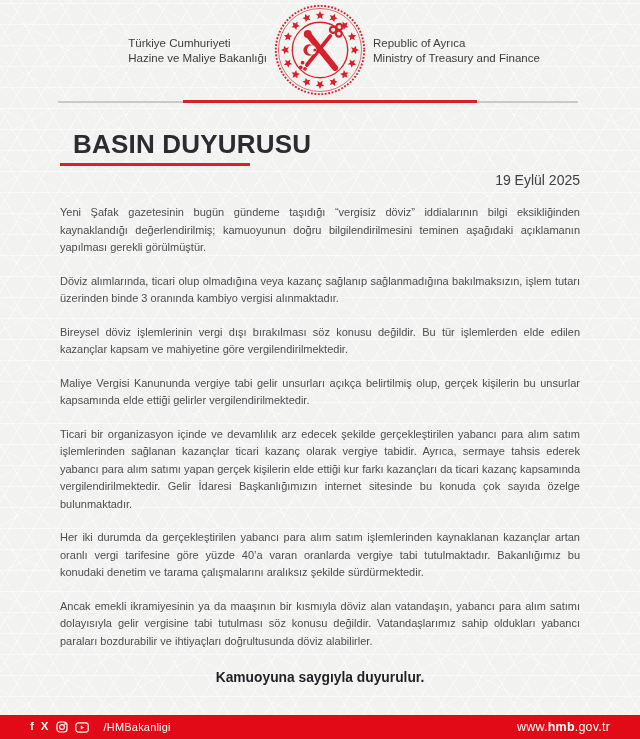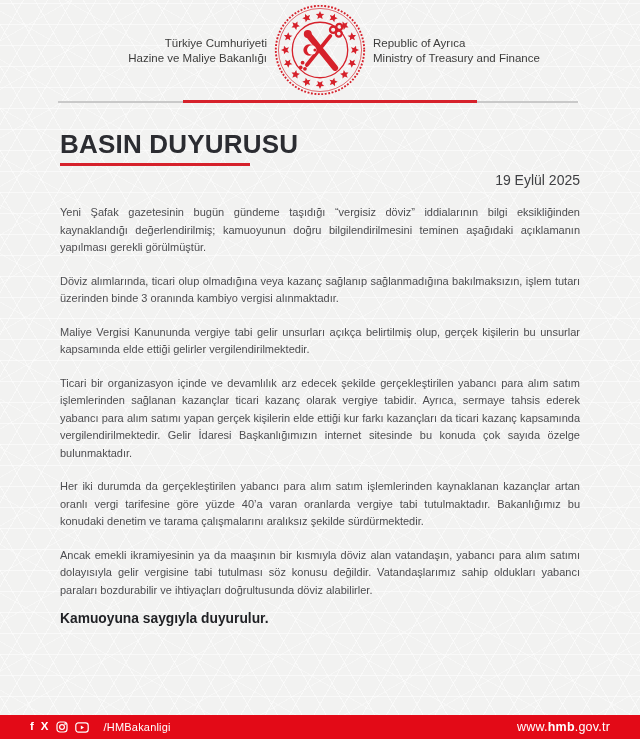--- a/index.html
+++ b/index.html
@@ -16,36 +16,36 @@
     color:var(--body-text,#4d4d50);
   }
   .page{position:relative;width:100%;height:100%;}
 
   
   .header{position:absolute;top:0;left:0;right:0;height:103px;}
   .logo{position:absolute;left:50%;top:3px;transform:translateX(-50%);width:94px;height:94px;}
   .logo-red-stroke{stroke:var(--brand-red,#d6212b);fill:none;}
   .logo-red-fill{fill:var(--brand-red,#d6212b);}
   .org-name{position:absolute;top:36px;font-size:11.5px;line-height:15px;color:#3c3c3b;}
-  .org-left{right:calc(50% + 53px);text-align:right;}
+  .org-left{right:calc(50% + 53px);text-align:left;}
   .org-right{left:calc(50% + 53px);text-align:left;}
 
   
   .rule{position:absolute;top:101px;left:58px;width:520px;height:2px;background:var(--rule-gray,#c9c9c9);}
   .rule-red{position:absolute;left:125px;top:-1px;width:294px;height:3px;background:var(--brand-red,#d8232a);}
 
   
   .main{position:absolute;top:103px;left:60px;width:520px;}
-  .doc-title{margin:28px 0 0 0;font-size:26px;line-height:27px;font-weight:bold;
+  .doc-title{margin:28px 0 0 13px;font-size:26px;line-height:27px;font-weight:bold;
     letter-spacing:.2px;color:var(--title-color,#2b2c31);}
   .title-underline{width:190px;height:3px;margin-top:5px;background:var(--brand-red,#d8232a);}
   .doc-date{margin-top:6px;text-align:right;font-size:14px;color:#3e3f42;}
   .body-text p{margin:16px 0 10px 0;font-size:11px;line-height:17.5px;text-align:justify;}
   .body-text{margin-top:12px;}
-  .closing{margin-top:12px;font-size:13.8px;font-weight:bold;color:#1f2024;}
+  .closing{margin-top:20px;font-size:13.8px;font-weight:bold;color:#1f2024;text-align:center;}
 
   
   .footer{position:absolute;left:0;bottom:0;width:640px;height:24px;
     background:var(--footer-red,#e30a17);display:flex;align-items:center;
     justify-content:space-between;padding:0 30px;box-sizing:border-box;color:#fff;}
   .social{display:flex;align-items:center;gap:7px;}
   .soc-letter{font-weight:bold;font-size:11.5px;line-height:1;cursor:pointer;}
   .soc-svg{display:block;cursor:pointer;}
   .social-handle{font-size:11px;margin-left:8px;letter-spacing:.2px;cursor:pointer;}
   .website{font-size:12.5px;letter-spacing:.2px;cursor:pointer;}
@@ -124,20 +124,21 @@
   </div>
 
   <div class="main">
     <h1 class="doc-title">BASIN DUYURUSU</h1>
     <div class="title-underline"></div>
     <div class="doc-date">19 Eylül 2025</div>
 
     <div class="body-text">
       <p>Yeni Şafak gazetesinin bugün gündeme taşıdığı “vergisiz döviz” iddialarının bilgi eksikliğinden kaynaklandığı değerlendirilmiş; kamuoyunun doğru bilgilendirilmesini teminen aşağıdaki açıklamanın yapılması gerekli görülmüştür.</p>
       <p>Döviz alımlarında, ticari olup olmadığına veya kazanç sağlanıp sağlanmadığına bakılmaksızın, işlem tutarı üzerinden binde 3 oranında kambiyo vergisi alınmaktadır.</p>
+      <p>Bireysel döviz işlemlerinin vergi dışı bırakılması söz konusu değildir. Bu tür işlemlerden elde edilen kazançlar kapsam ve mahiyetine göre vergilendirilmektedir.</p>
       <p>Maliye Vergisi Kanununda vergiye tabi gelir unsurları açıkça belirtilmiş olup, gerçek kişilerin bu unsurlar kapsamında elde ettiği gelirler vergilendirilmektedir.</p>
       <p>Ticari bir organizasyon içinde ve devamlılık arz edecek şekilde gerçekleştirilen yabancı para alım satım işlemlerinden sağlanan kazançlar ticari kazanç olarak vergiye tabidir. Ayrıca, sermaye tahsis ederek yabancı para alım satımı yapan gerçek kişilerin elde ettiği kur farkı kazançları da ticari kazanç kapsamında vergilendirilmektedir. Gelir İdaresi Başkanlığımızın internet sitesinde bu konuda çok sayıda özelge bulunmaktadır.</p>
       <p>Her iki durumda da gerçekleştirilen yabancı para alım satım işlemlerinden kaynaklanan kazançlar artan oranlı vergi tarifesine göre yüzde 40’a varan oranlarda vergiye tabi tutulmaktadır. Bakanlığımız bu konudaki denetim ve tarama çalışmalarını aralıksız şekilde sürdürmektedir.</p>
       <p>Ancak emekli ikramiyesinin ya da maaşının bir kısmıyla döviz alan vatandaşın, yabancı para alım satımı dolayısıyla gelir vergisine tabi tutulması söz konusu değildir. Vatandaşlarımız sahip oldukları yabancı paraları bozdurabilir ve ihtiyaçları doğrultusunda döviz alabilirler.</p>
     </div>
 
     <div class="closing">Kamuoyuna saygıyla duyurulur.</div>
   </div>
 
   <div class="footer">

